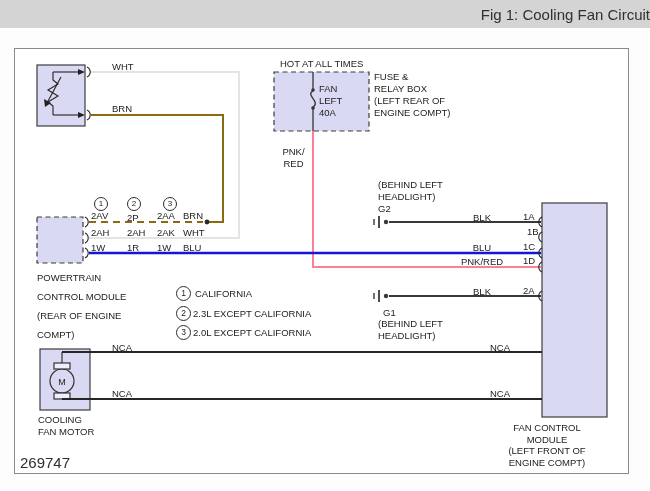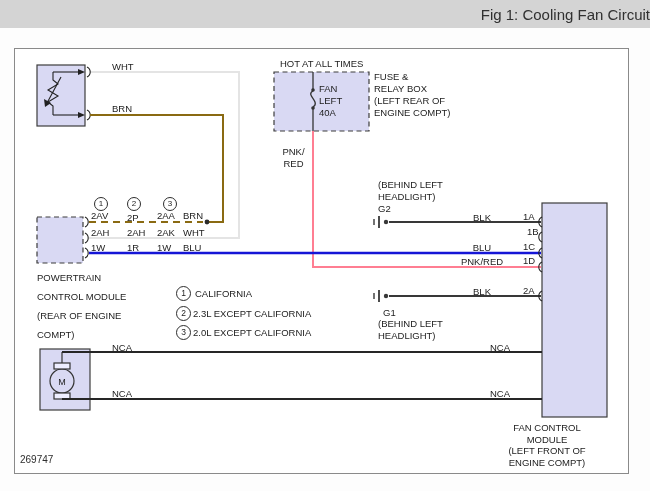--- a/index.html
+++ b/index.html
@@ -10,21 +10,21 @@
   #frame{position:absolute;left:14px;top:48px;width:613px;height:424px;border:1px solid #8a8a8a;background:#ffffff;}
   svg.layer{position:absolute;left:0;top:0;width:650px;height:491px;}
   .lbl{position:absolute;font-size:9.5px;line-height:12px;white-space:pre-line;}
   .lh13{line-height:19px;}
   .lh115{line-height:11.5px;}
   .rt{text-align:center;}
   .pin{position:absolute;font-size:9.5px;line-height:9px;white-space:nowrap;}
   .circ{position:absolute;width:12px;height:12px;border:1px solid #2d2d2d;border-radius:50%;
         font-size:8px;line-height:12px;text-align:center;background:#fff;}
   .circ13{width:13px;height:13px;font-size:8.5px;line-height:13px;}
-  #refnum{position:absolute;left:20px;top:454px;font-size:10px;color:#2e2e2e;}
+  #refnum{position:absolute;left:20px;top:454px;font-size:15px;color:#2e2e2e;}
 </style>
 </head>
 <body>
 
 <div id="stage">
 
   <div id="titlebar">
     <span>Fig 1: Cooling Fan Circuit</span>
   </div>
 
@@ -197,20 +197,22 @@
   <span class="lbl rt" style="left:450px;top:256px;width:64px">PNK/RED</span>
   <span class="pin" style="left:523px;top:256px">1D</span>
   <span class="lbl rt" style="left:450px;top:286px;width:64px">BLK</span>
   <span class="pin" style="left:523px;top:286px">2A</span>
 
   <span class="pin" style="left:112px;top:343px">NCA</span>
   <span class="pin" style="left:490px;top:343px">NCA</span>
   <span class="pin" style="left:112px;top:389px">NCA</span>
   <span class="pin" style="left:490px;top:389px">NCA</span>
 
+  <span class="lbl" style="left:38px;top:414px">COOLING
+FAN MOTOR</span>
 
   <span class="lbl rt lh115" style="left:487px;top:422px;width:120px">FAN CONTROL
 MODULE
 (LEFT FRONT OF
 ENGINE COMPT)</span>
 
   <span id="refnum">269747</span>
 
 </div>
 

